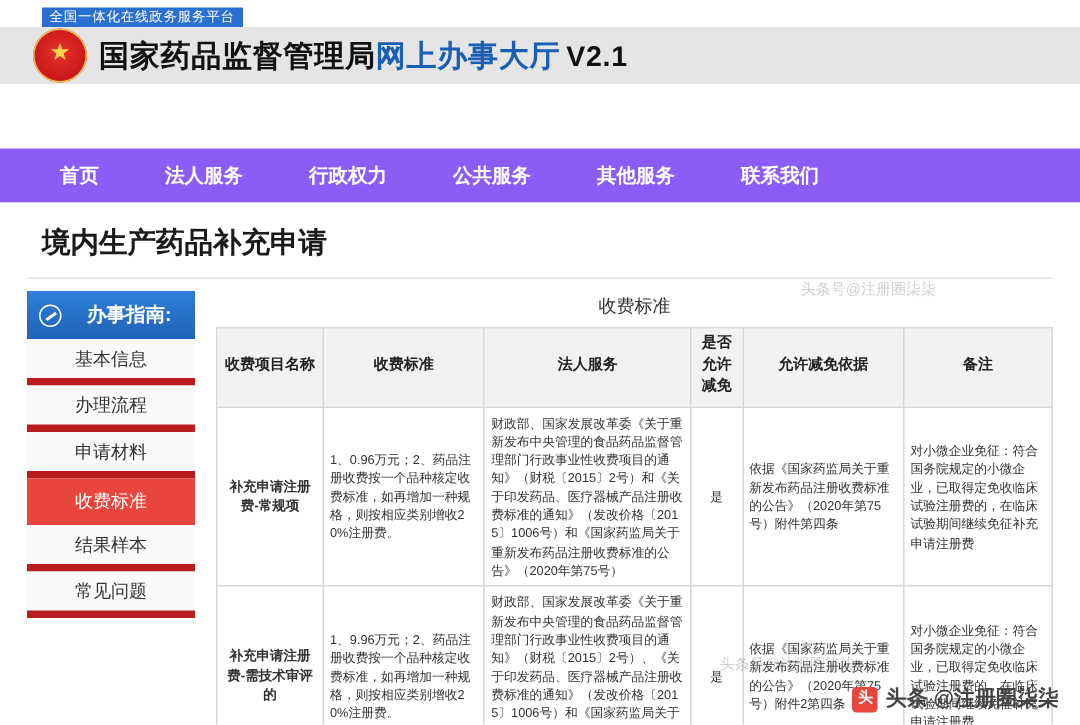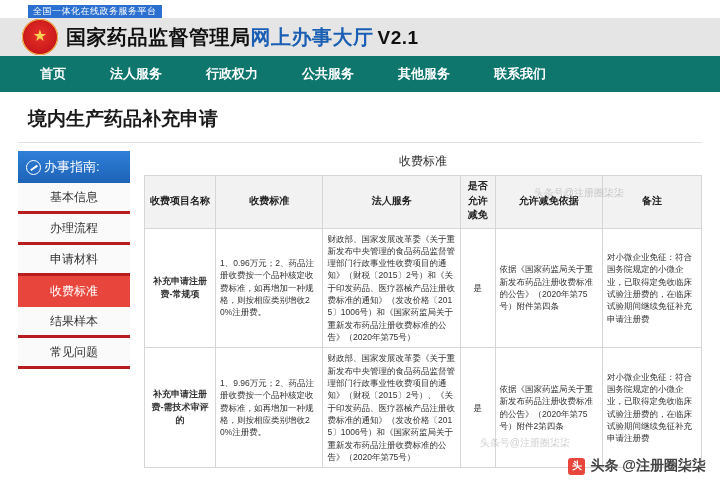--- a/index.html
+++ b/index.html
@@ -65,25 +65,26 @@
     color: #111111;
     letter-spacing: 0.5px;
     white-space: nowrap;
   }
   .header-title .blue { color: #1a5fb4; }
   .header-title .ver { color: #111111; margin-left: 4px; font-size: 19px; }
 
   
   .nav {
     height: 36px;
-    background: #0f766e;
+    background: #8b5cf6;
     display: flex;
     align-items: center;
     padding-left: 40px;
     gap: 44px;
+    margin-top: 43px;
   }
   .nav-item {
     color: #ffffff;
     font-size: 13px;
     font-weight: bold;
     white-space: nowrap;
     cursor: pointer;
   }
 
   
@@ -112,25 +113,25 @@
   
   .sidebar {
     width: 112px;
     flex: 0 0 112px;
   }
   .sidebar-head {
     height: 32px;
     background: linear-gradient(180deg, #2f7fd8 0%, #1e63b8 100%);
     color: #ffffff;
     font-size: 13px;
-    font-weight: normal;
+    font-weight: bold;
     display: flex;
     align-items: center;
     padding-left: 8px;
-    gap: 3px;
+    gap: 17px;
   }
   .compass {
     width: 15px; height: 15px;
     border-radius: 50%;
     border: 1.6px solid #ffffff;
     position: relative;
     flex: 0 0 auto;
   }
   .compass::after {
     content: "";
@@ -140,21 +141,21 @@
     background: #ffffff;
     transform: rotate(-35deg);
   }
   .sidebar-item {
     height: 31px;
     display: flex;
     align-items: center;
     justify-content: center;
     font-size: 12px;
     color: #333333;
-    border-bottom: 3px solid #b91c1c;
+    border-bottom: 5px solid #b91c1c;
     background: #fafafa;
     cursor: pointer;
   }
   .sidebar-item.active {
     background: #e8453c;
     color: #ffffff;
     border-bottom: 1px solid #e8453c;
   }
 
   

